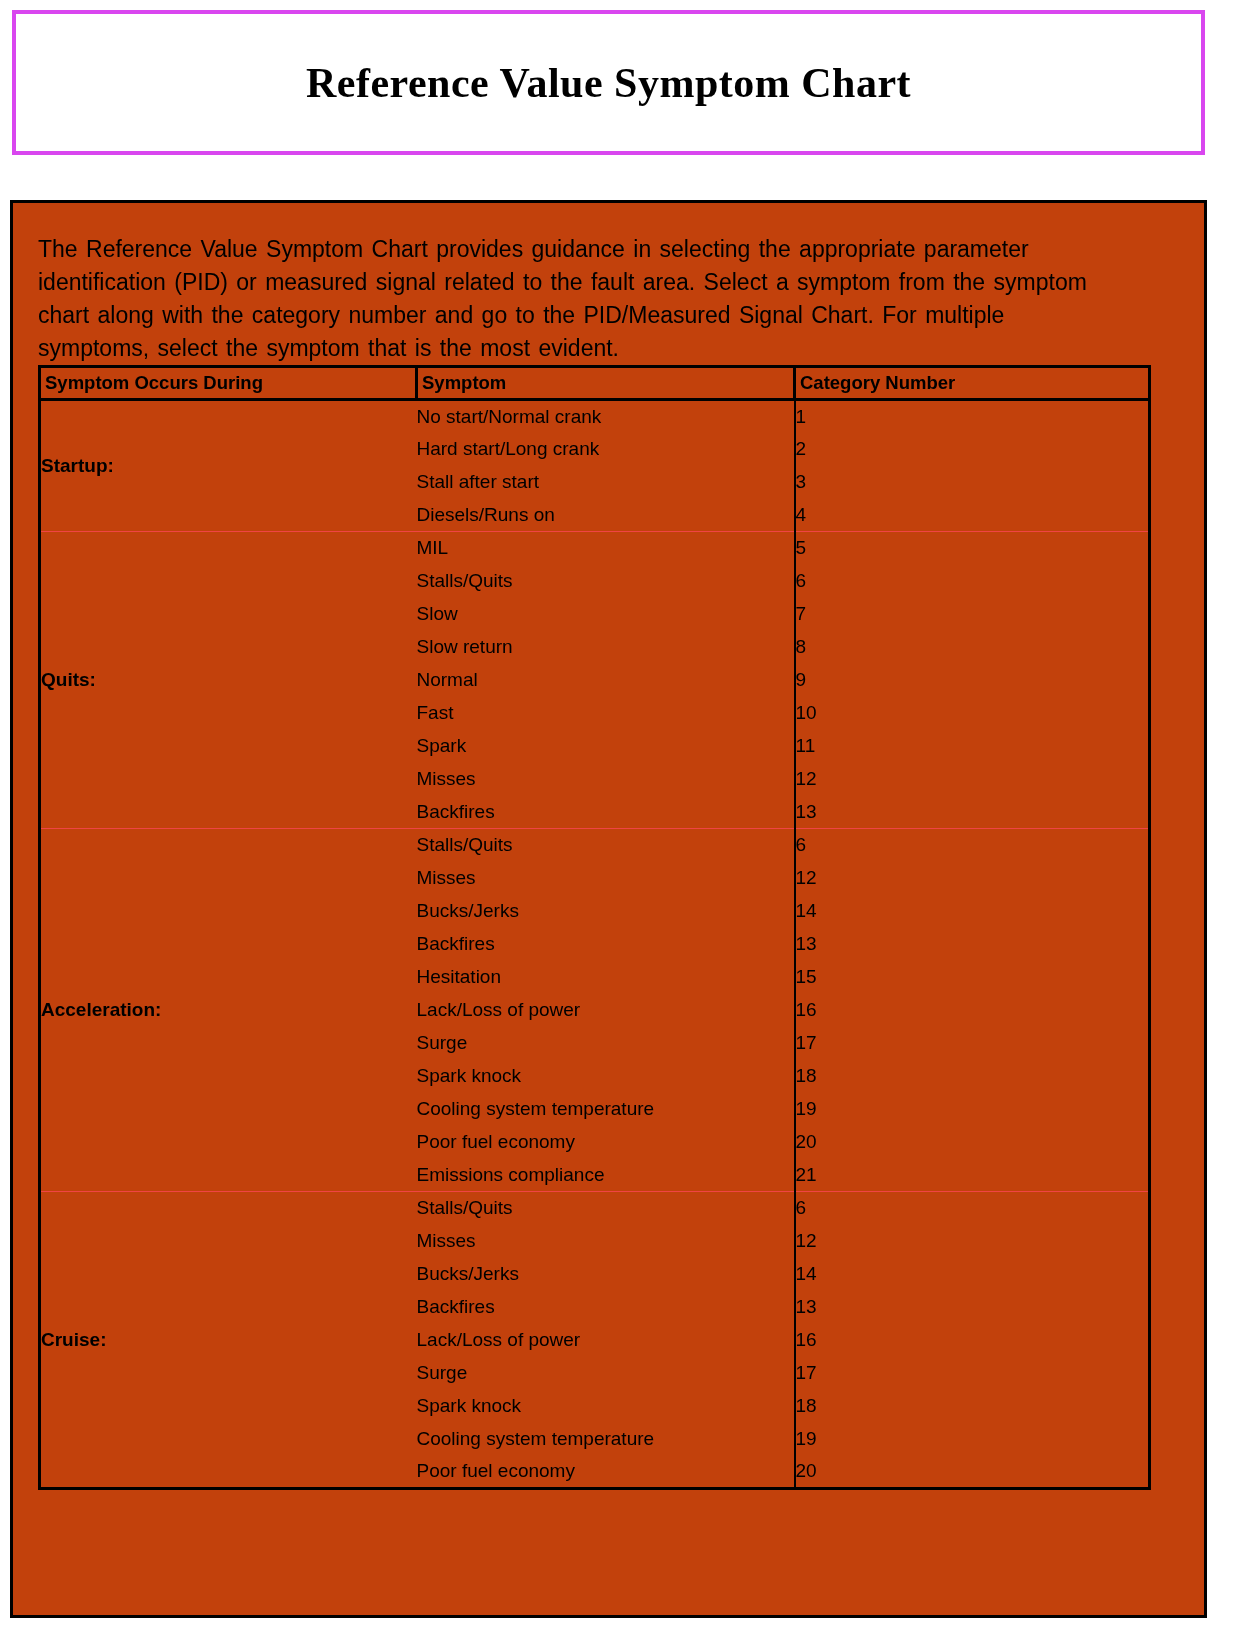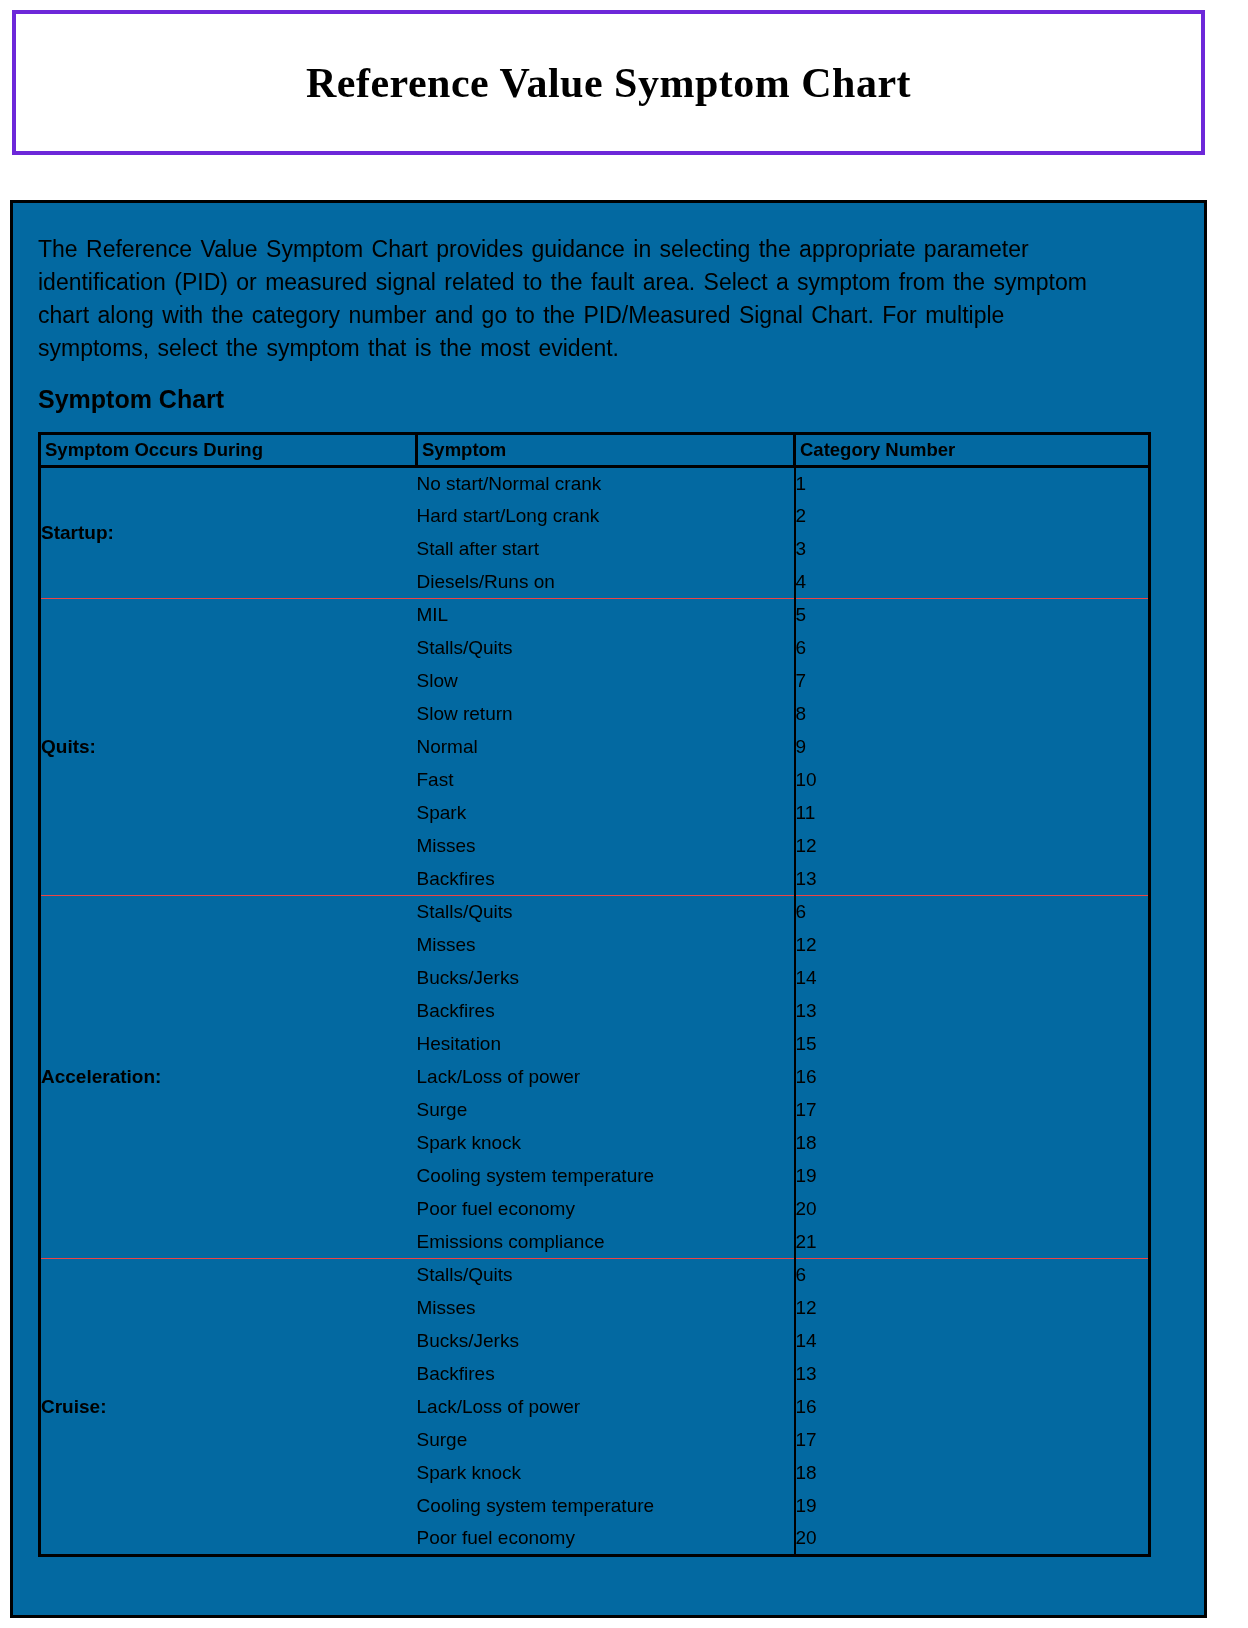--- a/index.html
+++ b/index.html
@@ -3,30 +3,30 @@
 <meta charset="utf-8">
 <style>
   html,body{margin:0;padding:0;background:#fff;}
   body{
     width:1248px;height:1628px;position:relative;
     font-family:"Liberation Sans", sans-serif;color:#000;
     -webkit-font-smoothing:antialiased;
   }
   .title-box{
     position:absolute;left:12px;top:10px;width:1193px;height:145px;
-    border:4px solid #6d28d9;display:flex;align-items:center;justify-content:center;
+    border:4px solid #d946ef;display:flex;align-items:center;justify-content:center;
     box-sizing:border-box;background:#fff;
   }
   .title{
     margin:0;font-family:"Liberation Serif", serif;font-weight:bold;
     font-size:42px;letter-spacing:0.5px;
   }
   .content-box{
     position:absolute;left:10px;top:200px;width:1197px;height:1418px;
-    border:3px solid #000;box-sizing:border-box;background:#0369a1;
+    border:3px solid #000;box-sizing:border-box;background:#c2410c;
   }
   .intro{
     margin:30px 0 0 25px;width:1075px;
     font-size:23px;line-height:33px;word-spacing:2px;
   }
   .heading{
     margin:20px 0 18px 25px;font-size:25px;font-weight:bold;
   }
   table.symptom-table{
     margin-left:25px;border-collapse:collapse;table-layout:fixed;
@@ -51,21 +51,20 @@
 </style>
 </head>
 <body>
 
 <div class="title-box">
   <h1 class="title">Reference Value Symptom Chart</h1>
 </div>
 
 <div class="content-box">
   <p class="intro">The Reference Value Symptom Chart provides guidance in selecting the appropriate parameter identification (PID) or measured signal related to the fault area. Select a symptom from the symptom chart along with the category number and go to the PID/Measured Signal Chart. For multiple symptoms, select the symptom that is the most evident.</p>
-  <h2 class="heading">Symptom Chart</h2>
   <table class="symptom-table">
       <colgroup>
         <col style="width: 377px;">
         <col style="width: 378px;">
         <col style="width: 355px;">
       </colgroup>
       <thead>
         <tr>
           <th>Symptom Occurs During</th>
           <th>Symptom</th>

